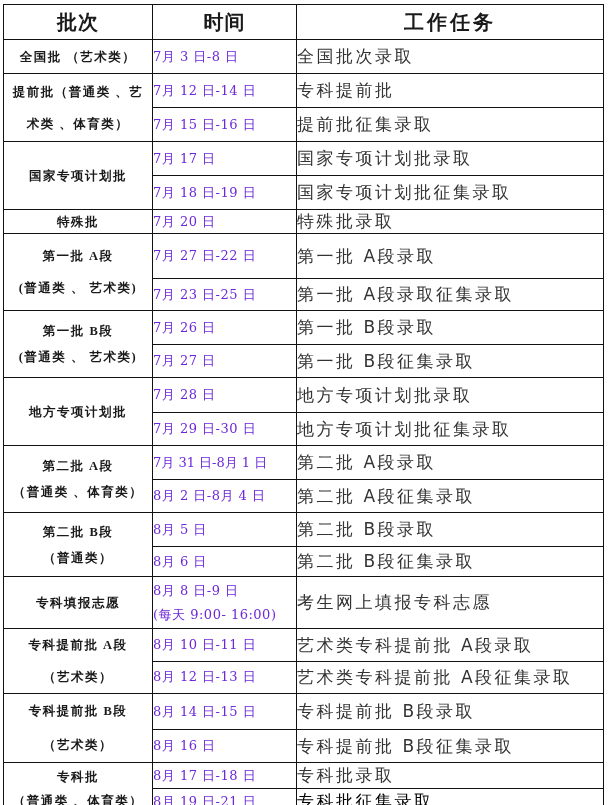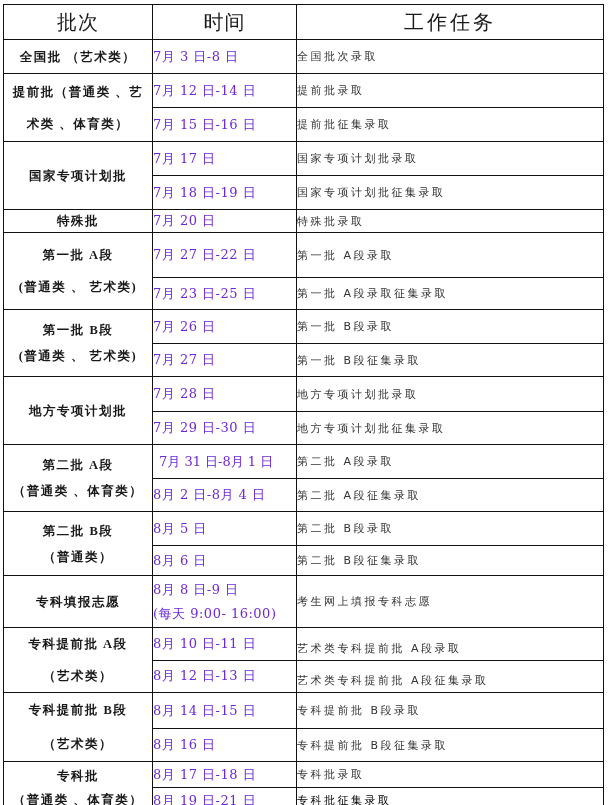--- a/index.html
+++ b/index.html
@@ -29,21 +29,21 @@
       overflow: hidden;
       white-space: nowrap;
     }
     col.c1 { width: 149px; }
     col.c2 { width: 144px; }
     col.c3 { width: 307px; }
 
     th {
       font-family: "DejaVu Sans", "Liberation Sans", sans-serif;
       font-size: 20px;
-      font-weight: normal;
+      font-weight: bold;
       height: 34px;
       text-align: center;
       letter-spacing: 1px;
     }
     th.h-task { letter-spacing: 3px; }
 
     td.batch {
       font-family: Liberation Serif, serif;
       font-weight: bold;
       font-size: 12.5px;
@@ -61,21 +61,21 @@
       font-size: 13px;
       color: #6d28d9;
       padding-left: 8px;
       letter-spacing: 0.5px;
       vertical-align: middle;
       white-space: normal;
       line-height: 24px;
     }
     td.task {
       font-family: "DejaVu Sans", "Liberation Sans", sans-serif;
-      font-size: 11px;
+      font-size: 17px;
       color: #333;
       padding-left: 8px;
       letter-spacing: 2.5px;
       vertical-align: middle;
     }
     td.task.low { vertical-align: bottom; padding-bottom: 4px; }
     td.task.faded { color: #000000; }
   </style>
 </head>
 <body>
@@ -102,21 +102,21 @@
       <td class="time">7月 3 日-8 日</td>
       <td class="task">全国批次录取</td>
     </tr>
 
     <tr style="height:34px">
       <td class="batch" rowspan="2">
         <span class="line">提前批（普通类 、艺</span>
         <span class="line">术类 、体育类）</span>
       </td>
       <td class="time">7月 12 日-14 日</td>
-      <td class="task">提前批录取</td>
+      <td class="task">专科提前批</td>
     </tr>
     <tr style="height:34px">
       <td class="time">7月 15 日-16 日</td>
       <td class="task">提前批征集录取</td>
     </tr>
 
     <tr style="height:34px">
       <td class="batch" rowspan="2">
         <span class="line">国家专项计划批</span>
       </td>
@@ -172,21 +172,21 @@
     <tr style="height:33px">
       <td class="time">7月 29 日-30 日</td>
       <td class="task">地方专项计划批征集录取</td>
     </tr>
 
     <tr style="height:34px">
       <td class="batch tight2" rowspan="2">
         <span class="line">第二批 A段</span>
         <span class="line">（普通类 、体育类）</span>
       </td>
-      <td class="time" style="padding-left:6px;letter-spacing:0">7月 31 日-8月 1 日</td>
+      <td class="time" style="letter-spacing:0">7月 31 日-8月 1 日</td>
       <td class="task">第二批 A段录取</td>
     </tr>
     <tr style="height:33px">
       <td class="time">8月 2 日-8月 4 日</td>
       <td class="task">第二批 A段征集录取</td>
     </tr>
 
     <tr style="height:34px">
       <td class="batch tight2" rowspan="2">
         <span class="line">第二批 B段</span>

